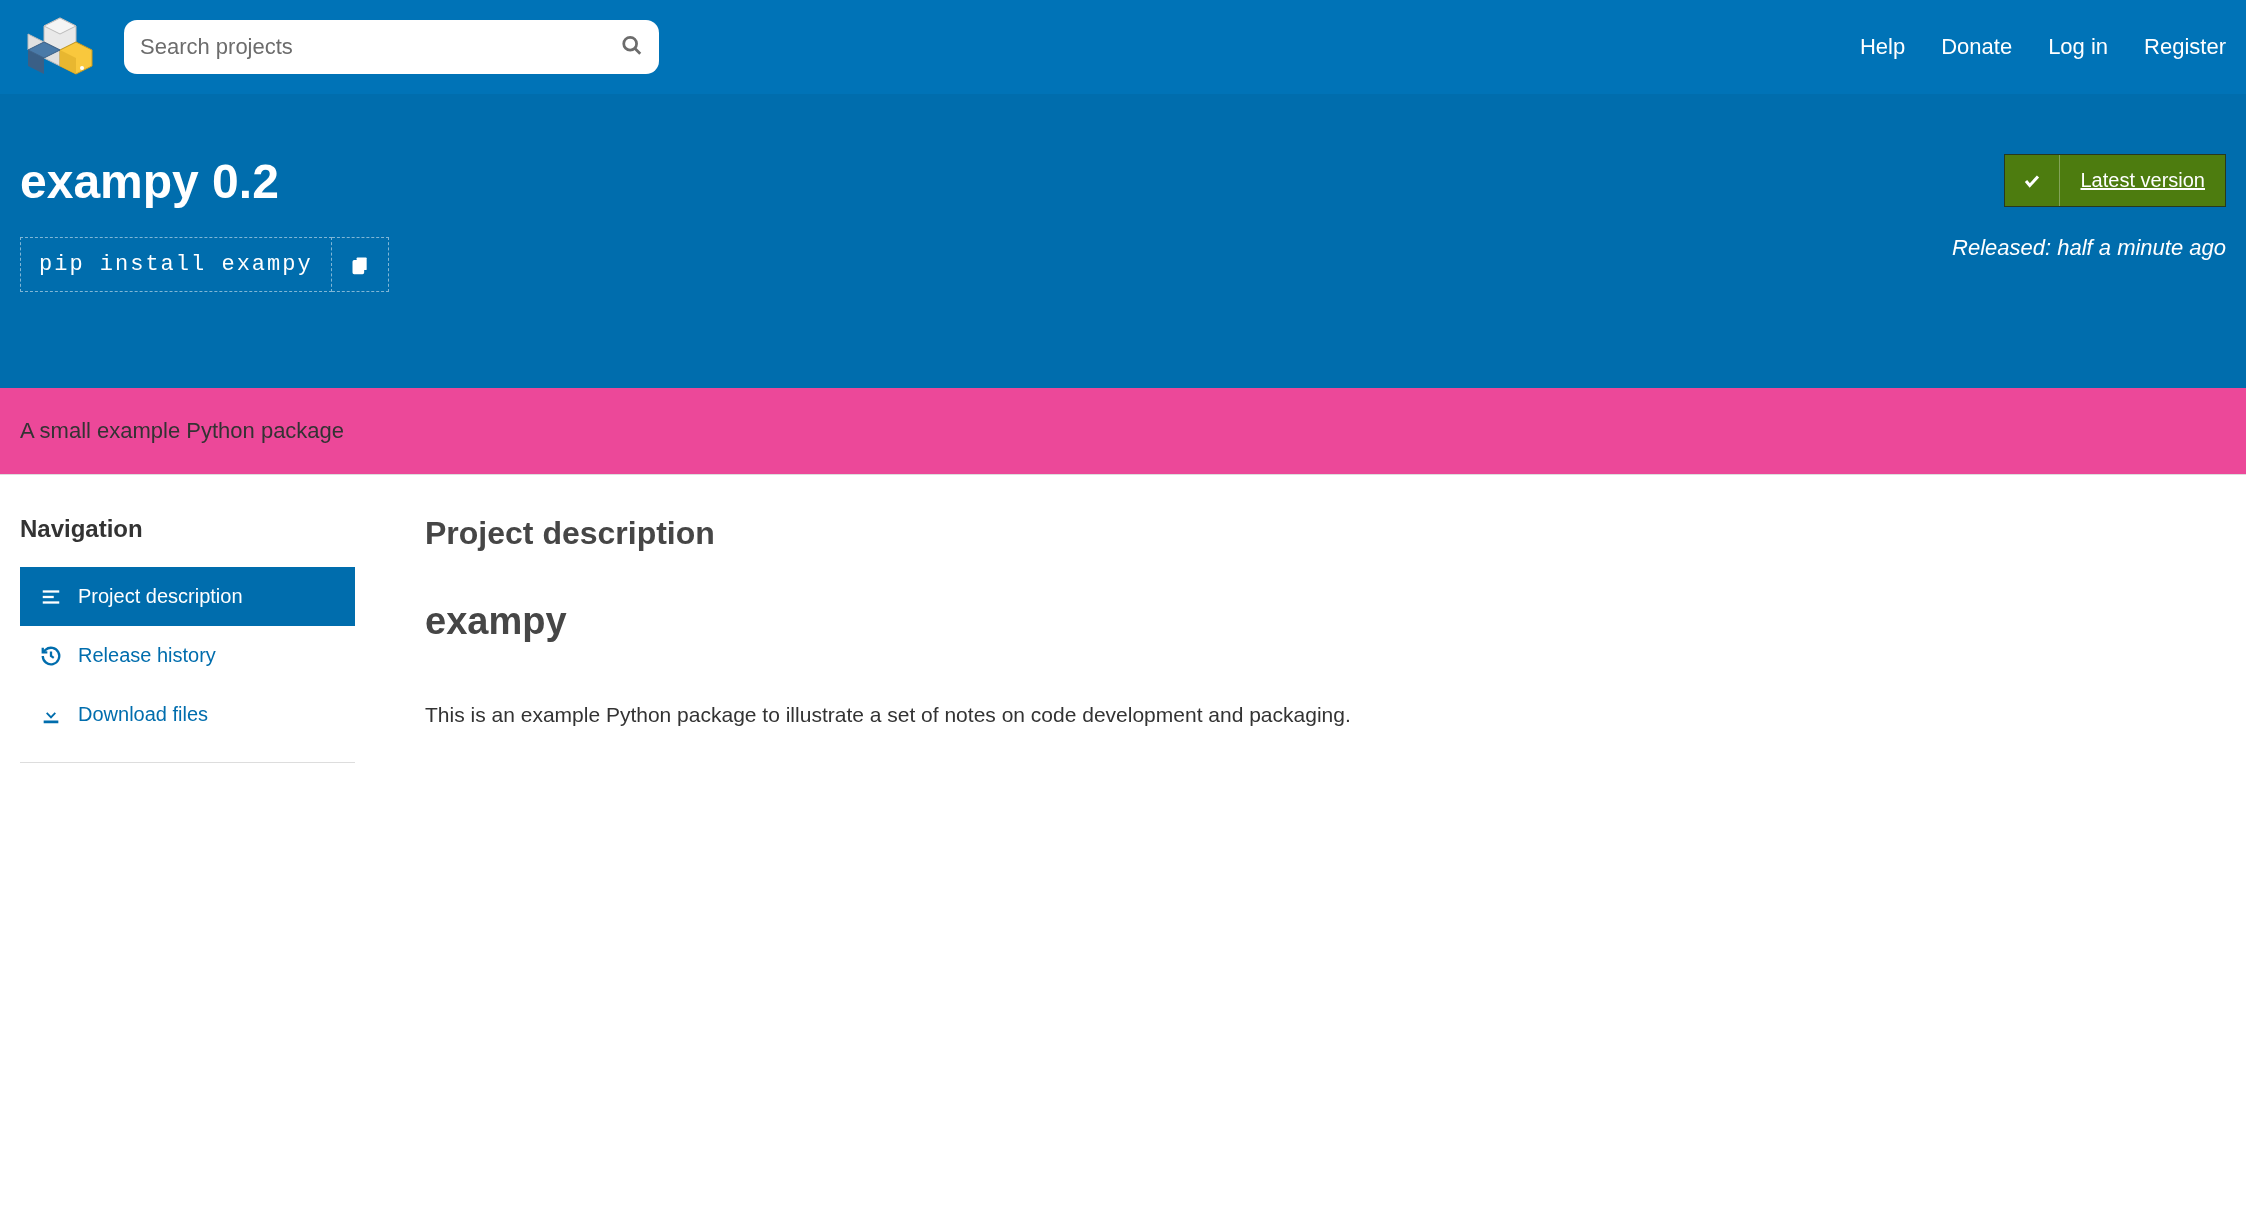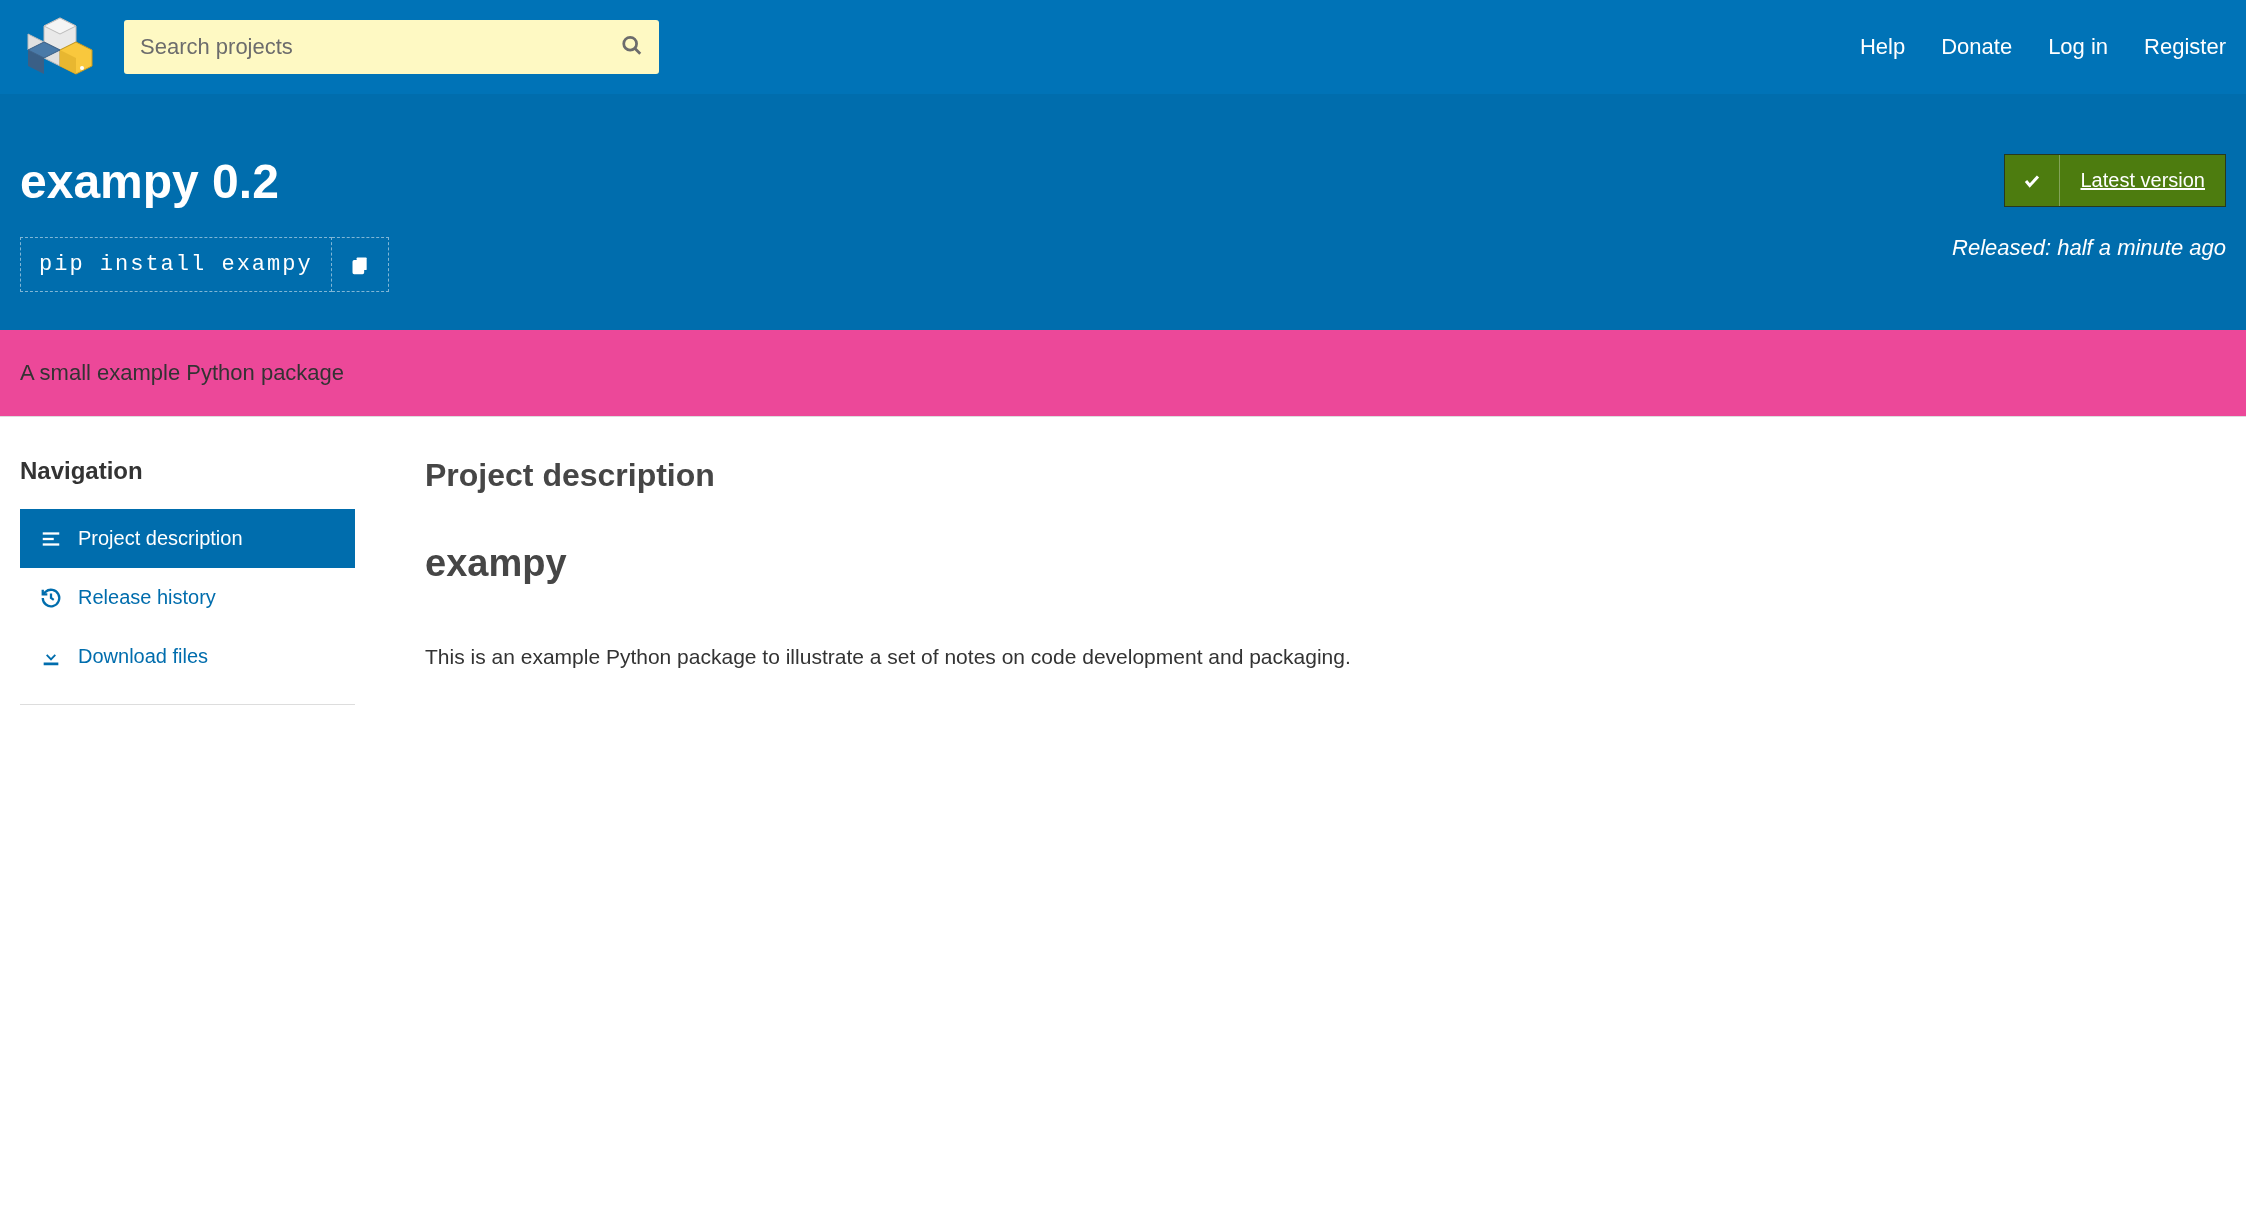--- a/index.html
+++ b/index.html
@@ -14,25 +14,25 @@
 }
 .logo { width: 80px; height: 70px; flex-shrink: 0; position: relative; }
 .search-wrap {
   flex: 0 0 535px;
   position: relative;
 }
 .search-input {
   width: 100%;
   height: 54px;
   border: none;
-  border-radius: 3px;
+  border-radius: 13px;
   padding: 0 54px 0 16px;
   font-size: 22px;
   color: #6c6c6c;
-  background: #fef9c3;
+  background: #ffffff;
 }
 .search-input::placeholder { color: #6c6c6c; }
 .search-btn {
   position: absolute;
   right: 8px; top: 50%;
   transform: translateY(-50%);
   background: none; border: none; cursor: pointer;
   color: #6c6c6c;
   padding: 8px;
 }
@@ -43,21 +43,21 @@
 }
 .nav-links a {
   color: #fff;
   text-decoration: none;
   font-size: 22px;
   cursor: pointer;
 }
 
 .package-header {
   background: #006dad;
-  padding: 60px 20px 38px 20px;
+  padding: 60px 20px 96px 20px;
   color: #fff;
   display: flex;
   justify-content: space-between;
   align-items: flex-start;
 }
 .package-title {
   font-size: 48px;
   font-weight: 700;
   margin-bottom: 28px;
 }

